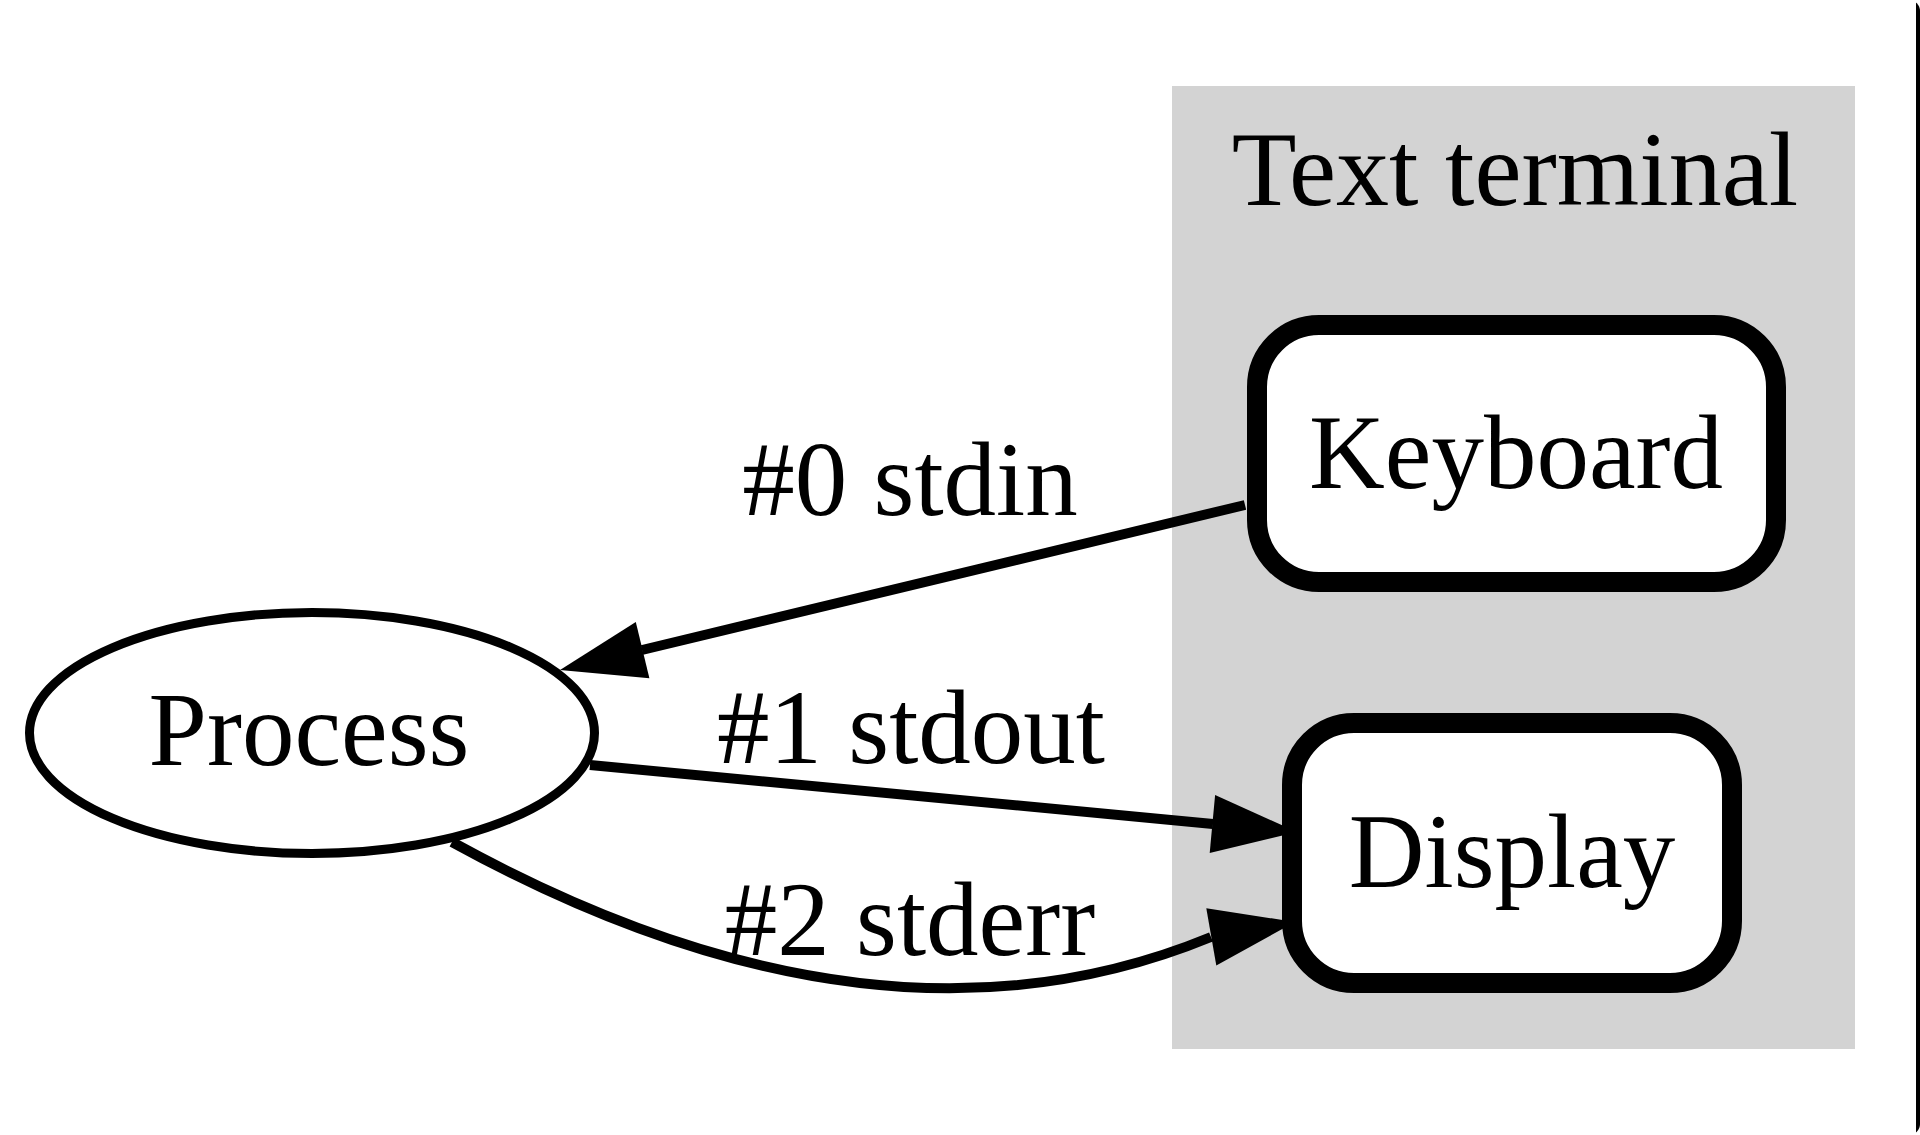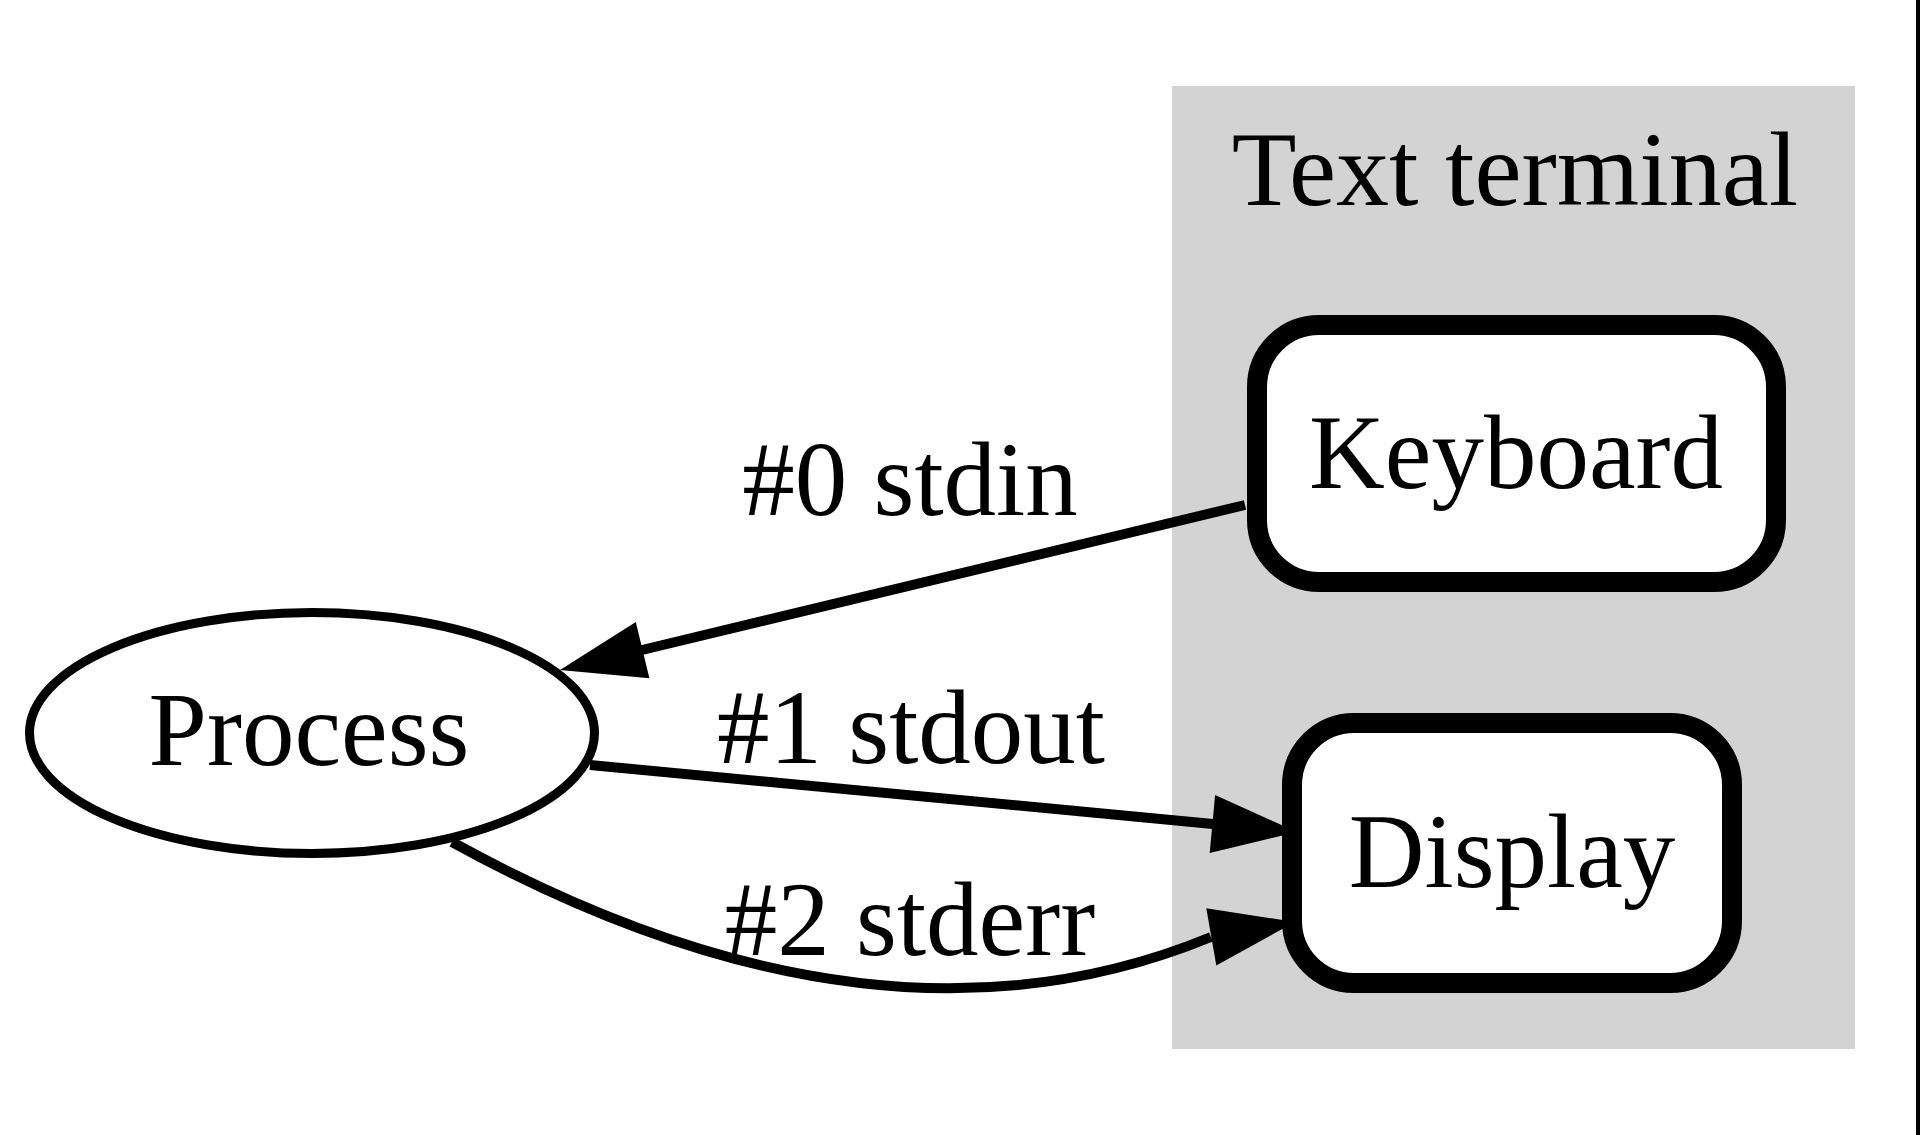--- a/index.html
+++ b/index.html
@@ -2,20 +2,21 @@
 <html><head>
 <meta charset="utf-8">
 <style>
   html, body { margin: 0; padding: 0; background: #ffffff; }
   .stage {
     position: relative;
     width: 1920px;
     height: 1135px;
     background: #ffffff;
     overflow: hidden;
+    border-radius: 11px;
   }
   svg { display: block; }
   text {
     font-family: "Liberation Serif", "DejaVu Serif", serif;
     fill: #000000;
   }
   .cluster-label { font-size: 106px; }
   .node-label   { font-size: 105px; }
   .edge-label   { font-size: 105px; }
   .edge-line    { stroke: #000000; stroke-width: 10; fill: none; }

